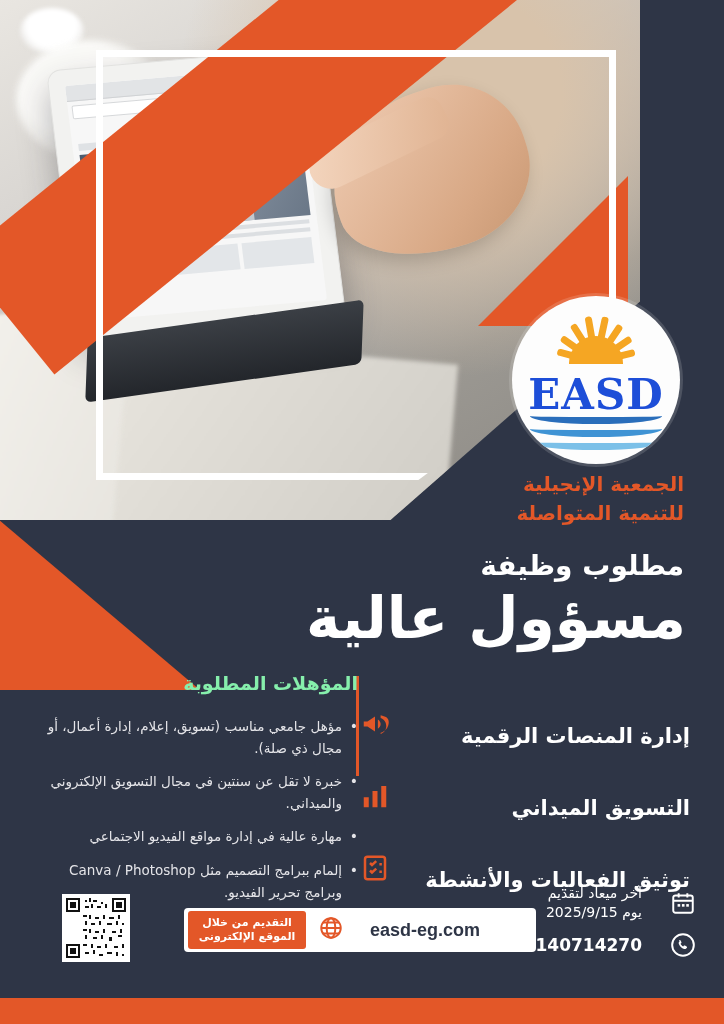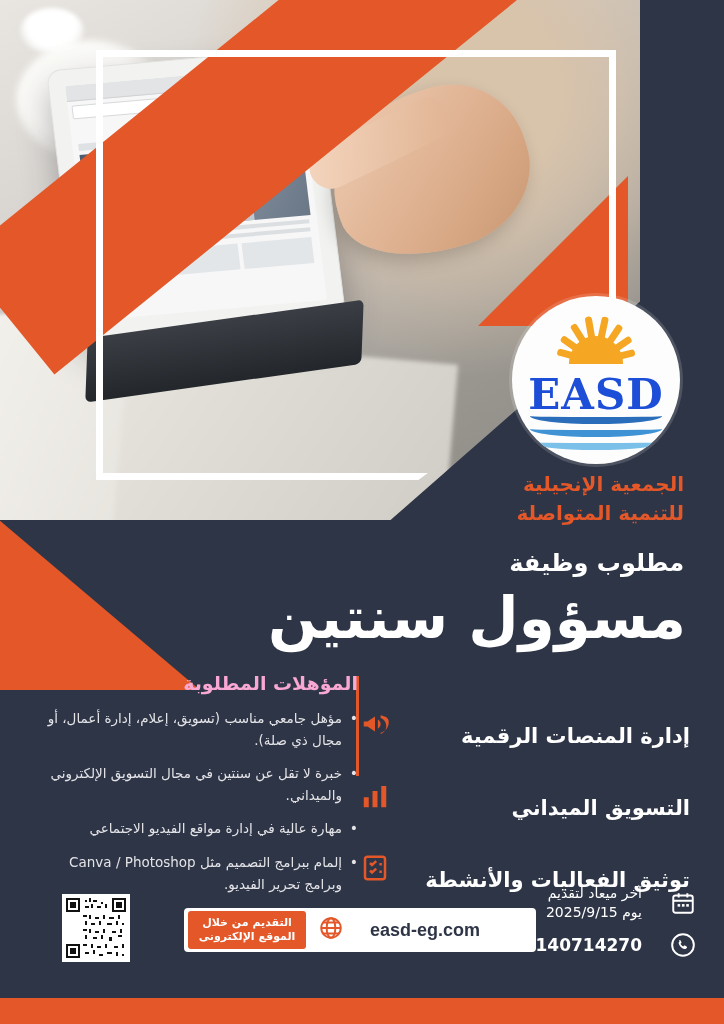--- a/index.html
+++ b/index.html
@@ -217,21 +217,21 @@
     font-weight: bold;
     font-size: 20px;
     line-height: 1.45;
     z-index: 6;
   }
   .job-prefix {
     position: absolute; right: 40px; top: 549px; width: 420px;
     text-align: right;
     color: #ffffff;
     font-weight: bold;
-    font-size: 24px;
+    font-size: 28px;
     z-index: 6;
   }
   .job-title {
     position: absolute; right: 38px; top: 584px; width: 460px;
     text-align: right;
     color: #ffffff;
     font-weight: bold;
     font-size: 58px;
     letter-spacing: -1px;
     z-index: 6;
@@ -249,21 +249,21 @@
     color: #fff; font-size: 21px; font-weight: bold; flex: 1; text-align: right; margin-top: 24px;
   }
   .duty .ico { width: 30px; height: 30px; color: #e35728; flex: 0 0 30px; }
 
   
   .quals {
     position: absolute; left: 28px; top: 672px; width: 330px; z-index: 6;
     text-align: right;
   }
   .quals .head {
-    color: #f9a8d4; font-size: 19px; font-weight: bold; margin-bottom: 14px;
+    color: #86efac; font-size: 19px; font-weight: bold; margin-bottom: 22px;
     padding-left: 6px;
   }
   .quals ul { list-style: none; }
   .quals li {
     color: #e4e4e8; font-size: 13.5px; line-height: 1.6; margin-bottom: 12px;
     position: relative; padding-right: 16px;
   }
   .quals li::before {
     content: "•"; position: absolute; right: 0; top: -1px; color: #e4e4e8; font-size: 14px;
   }
@@ -388,21 +388,21 @@
       <span class="wave w3"></span>
     </div>
   </div>
 
   <div class="assoc-name">
     <div>الجمعية الإنجيلية</div>
     <div>للتنمية المتواصلة</div>
   </div>
 
   <div class="job-prefix">مطلوب وظيفة</div>
-  <div class="job-title">مسؤول سنتين</div>
+  <div class="job-title">مسؤول عالية</div>
 
   <div class="duties">
     <div class="duty">
       <span class="label">إدارة المنصات الرقمية</span>
       <span class="ico">
         <svg viewBox="0 0 24 24" width="30" height="30" fill="currentColor">
           <path d="M3 10v4h3l6 4V6L6 10H3zm13.5 2c0-1.6-.9-3-2.2-3.7v7.4c1.3-.7 2.2-2.1 2.2-3.7zm0-7v2.1c2.6.9 4.5 3.4 4.5 6.4s-1.9 5.5-4.5 6.4V19c3.7-1 6.5-4.4 6.5-8.4S20.2 6 16.5 5z"></path>
         </svg>
       </span>
     </div>

